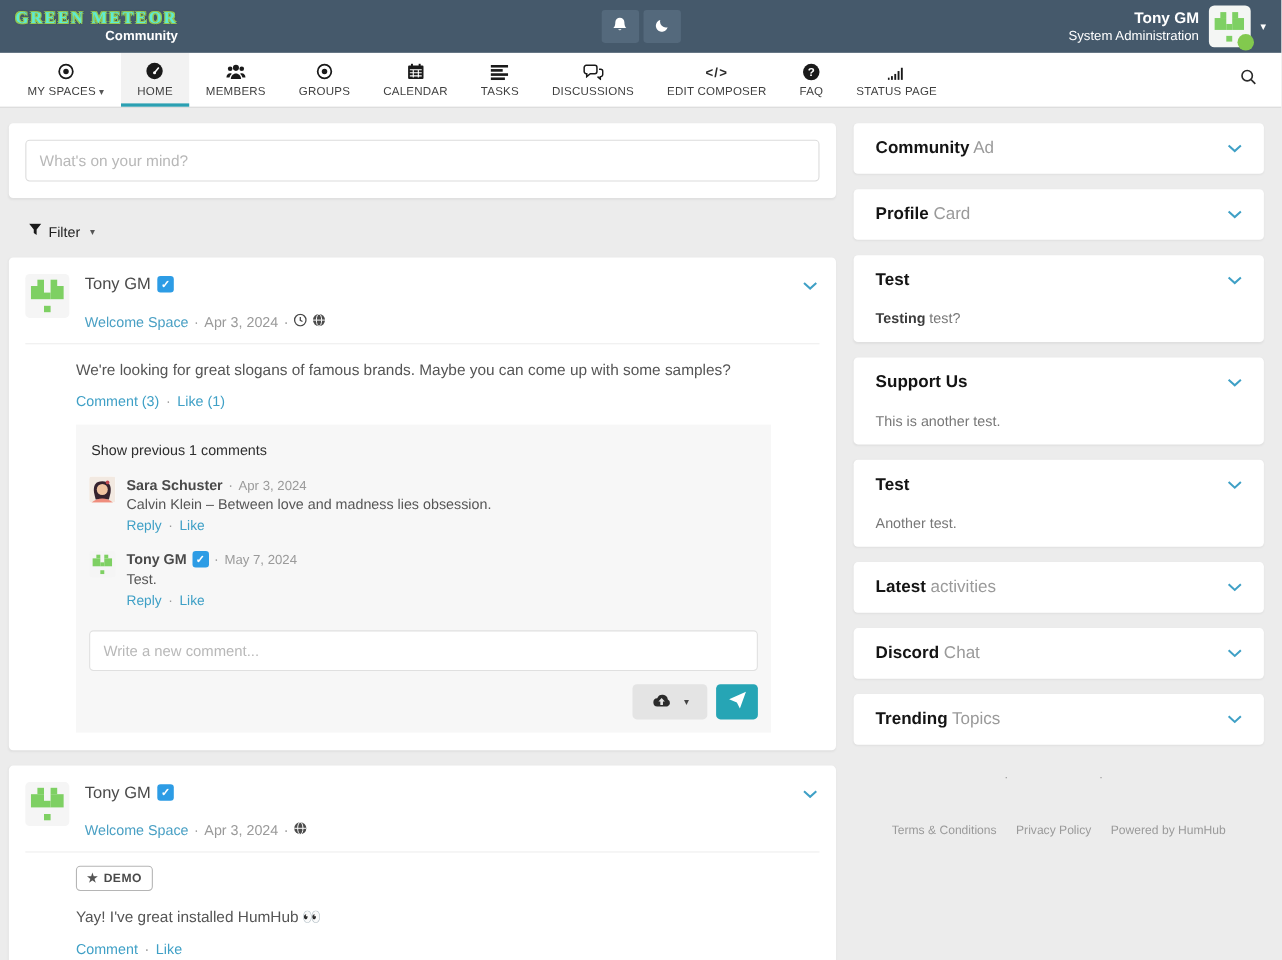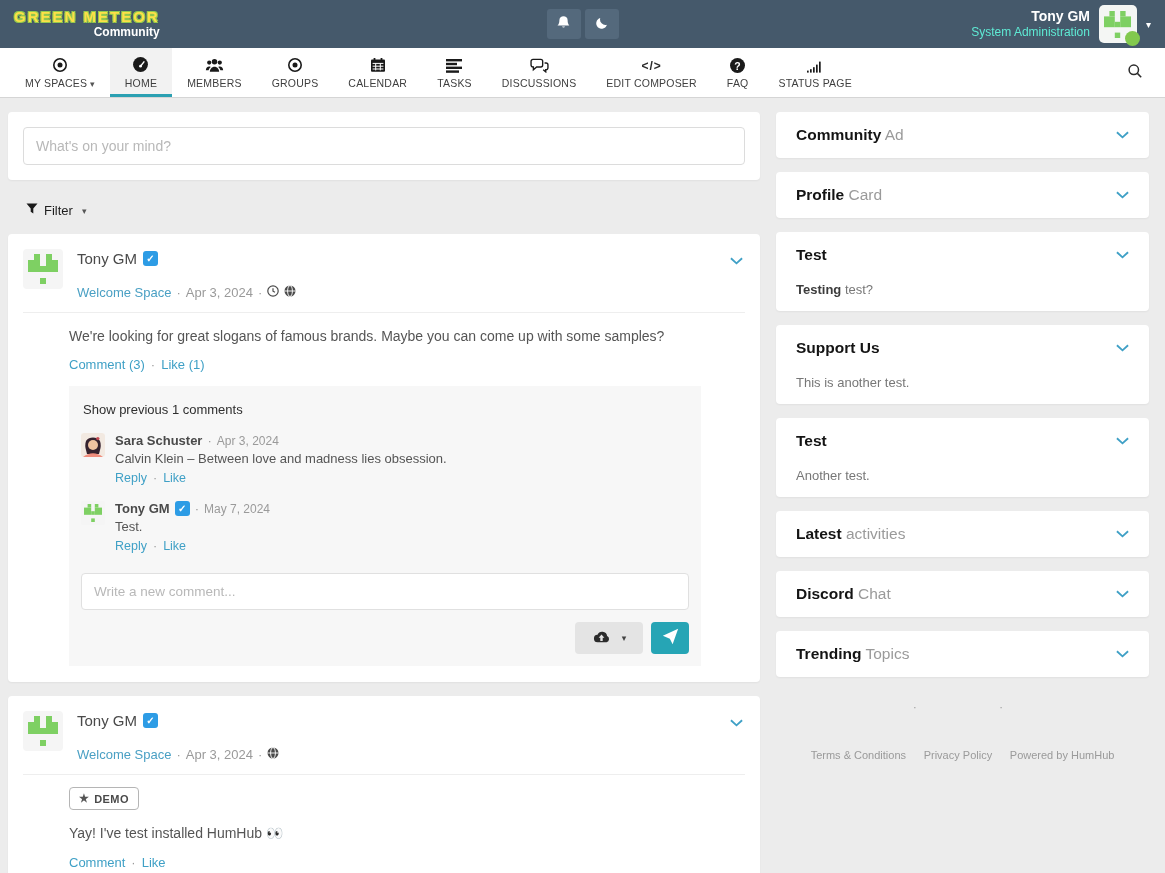--- a/index.html
+++ b/index.html
@@ -2,29 +2,29 @@
 <html><head>
 <meta charset="utf-8">
 <style>
   * { box-sizing: border-box; margin: 0; padding: 0; }
   html,body { width:1165px; height:873px; overflow:hidden; }
   body { font-family:"Liberation Sans", sans-serif; background:#ececec; color:#555; }
 
   
   .topbar { position:relative; height:48px; background:#45596b; display:flex; align-items:center; padding:0 14px; }
   .logo { display:flex; flex-direction:column; line-height:1.1; cursor:pointer; }
-  .logo-title { font-size:15px; font-weight:bold; letter-spacing:2px; color:#fde047;
-    text-shadow:-1px -1px 0 #94c94f, 1px -1px 0 #94c94f, -1px 1px 0 #94c94f, 1px 1px 0 #94c94f, 0 0 2px #222; }
+  .logo-title { font-size:15px; font-weight:bold; letter-spacing:2px; color:#5eead4;
+    text-shadow:-1px -1px 0 #94c94f, 1px -1px 0 #94c94f, -1px 1px 0 #94c94f, 1px 1px 0 #94c94f, 0 0 2px #222;font-family:Liberation Serif, serif; }
   .logo-sub { font-size:12px; font-weight:bold; color:#fff; text-align:right; margin-top:1px; }
   .topbar-center { position:absolute; left:50%; transform:translateX(-50%); display:flex; gap:4px; }
   .tb-btn { width:34px; height:30px; background:#54697c; border:none; border-radius:3px; display:flex; align-items:center; justify-content:center; cursor:pointer; }
   .tb-user { margin-left:auto; display:flex; align-items:center; gap:9px; }
   .tb-user-text { text-align:right; line-height:1.25; }
   .tb-user-name { color:#fff; font-weight:bold; font-size:14px; }
-  .tb-user-role { color:#5eead4; font-size:12px; }
+  .tb-user-role { color:#ffffff; font-size:12px; }
   .tb-avatar { position:relative; width:38px; height:38px; background:#f4f6f4; border-radius:5px; display:flex; align-items:center; justify-content:center; cursor:pointer; }
   .tb-avatar .status { position:absolute; right:-3px; bottom:-3px; width:15px; height:15px; border-radius:50%; background:#82c94e; }
   .tb-caret { color:#fff; font-size:10px; cursor:pointer; }
 
   
   .navbar { height:50px; background:#fff; border-bottom:1px solid #d5d5d5; display:flex; align-items:stretch; padding-left:10px; }
   .nav-item { display:flex; flex-direction:column; align-items:center; justify-content:center; gap:4px; padding:0 15px;
     font-size:10.5px; color:#3f3f3f; letter-spacing:.2px; cursor:pointer; white-space:nowrap; }
   .nav-item .ni { height:17px; display:flex; align-items:flex-end; }
   .nav-item.active { background:#f2f2f2; border-bottom:3px solid #2ba0b2; padding-top:3px; }
@@ -426,21 +426,21 @@
               <path d="M1 1l6 5.5L13 1"></path>
             </svg>
         </span>
       </div>
 
       <div class="demo-badge">
         <span class="star">★</span>
         <span>DEMO</span>
       </div>
 
-      <div class="post-body">Yay! I've test installed HumHub 👀</div>
+      <div class="post-body">Yay! I've great installed HumHub 👀</div>
 
       <div class="post-actions">
         <a class="action-link">Comment</a>
         <span class="sep"></span>
         <a class="action-link">Like</a>
       </div>
     </div>
   </div>
 
   <div class="sidebar">

